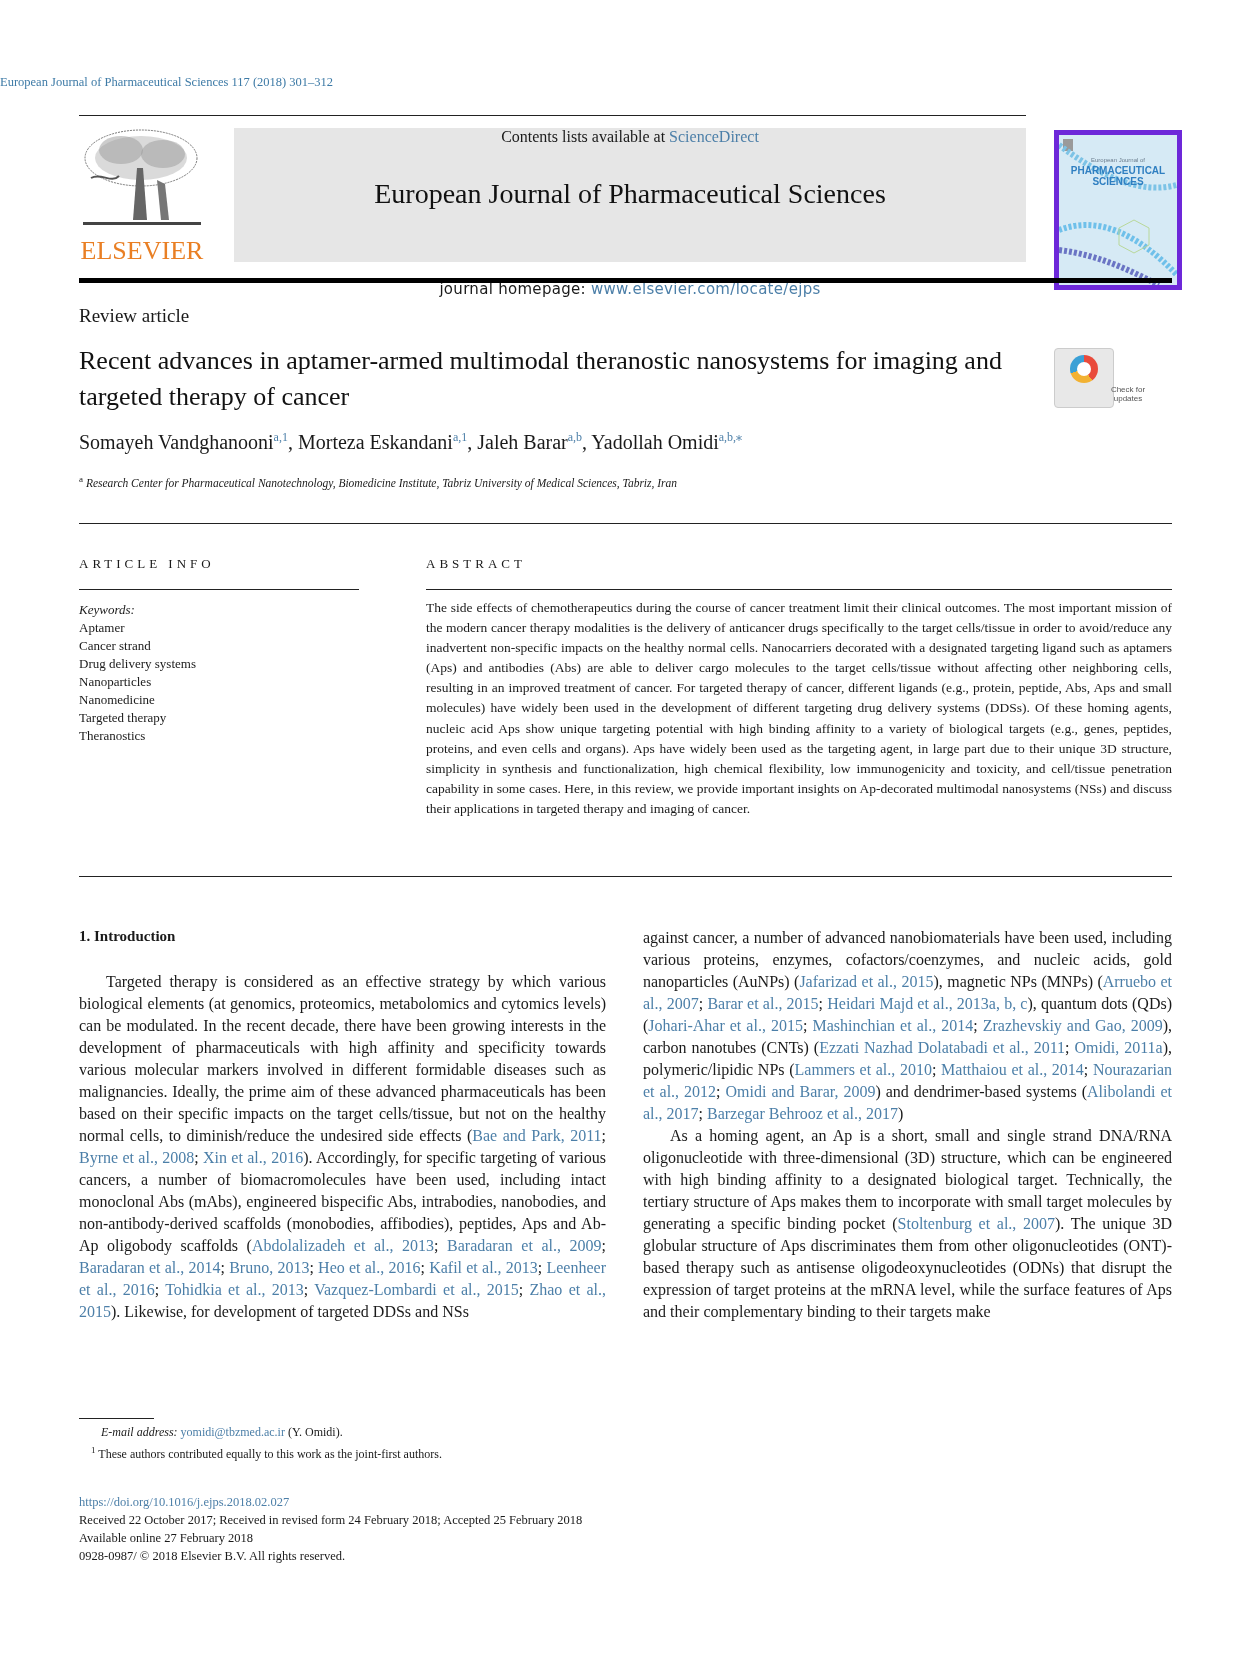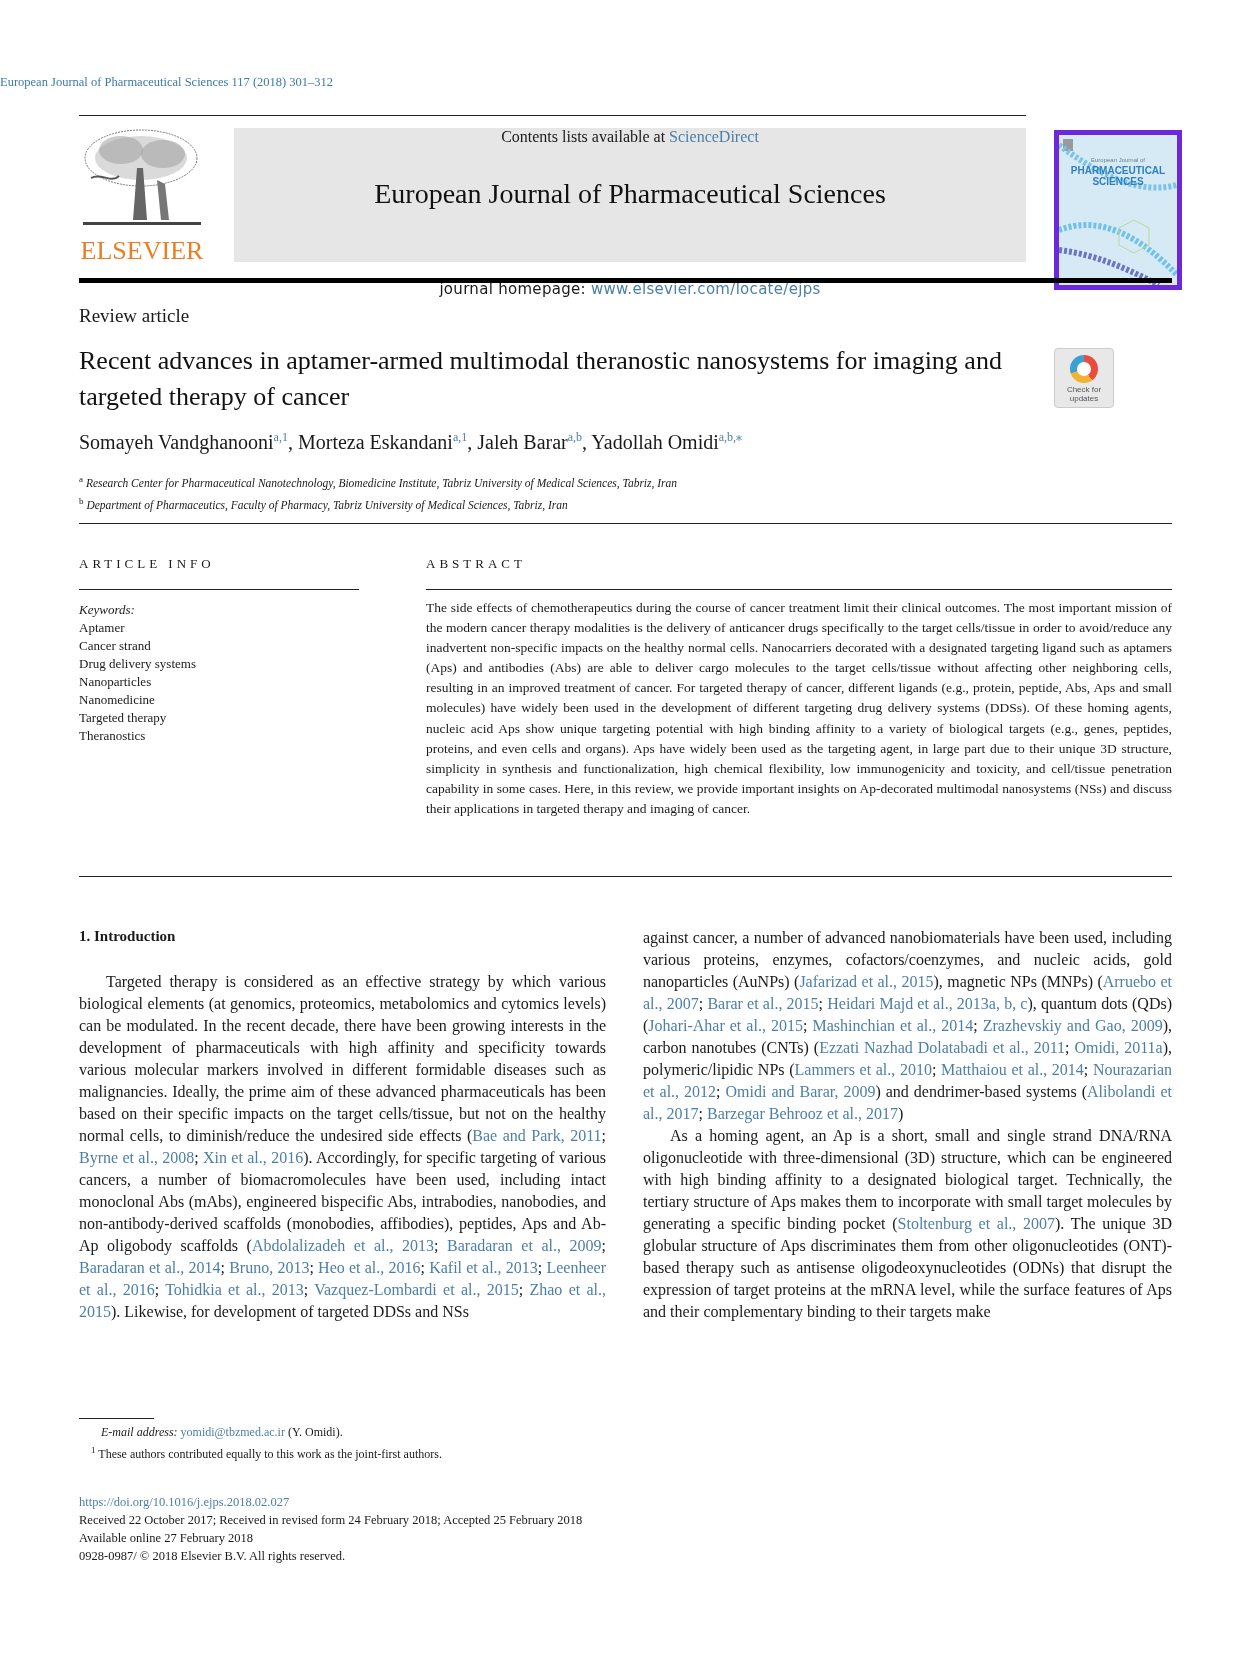--- a/index.html
+++ b/index.html
@@ -23,21 +23,21 @@
   .cover-sub { position: absolute; top: 22px; width: 100%; text-align: center; font-size: 6px; color: #6a7c8d; font-family: "Liberation Sans", sans-serif; }
   .cover-title { position: absolute; top: 30px; width: 100%; text-align: center; font-size: 10px; font-weight: bold; color: #2f7fc1; font-family: "Liberation Sans", sans-serif; line-height: 11px; }
 
   .thick-rule { top: 278px; left: 79px; width: 1093px; height: 5px; background: #000; }
 
   .article-type { top: 305px; left: 79px; font-size: 19px; }
   .paper-title { top: 343px; left: 79px; width: 960px; font-size: 26px; line-height: 36px; color: #111; }
   .check-updates { top: 348px; left: 1054px; width: 58px; height: 58px; border-radius: 4px; background: #e8e8e8; border: 1px solid #ccc; }
   .check-updates .badge { position: absolute; top: 6px; left: 15px; width: 28px; height: 28px; border-radius: 50%; background: conic-gradient(#e94b3c 0 40%, #f2b233 40% 70%, #3aa0d6 70% 100%); }
   .check-updates .badge::after { content: ""; position: absolute; top: 7px; left: 7px; width: 14px; height: 14px; background: #fff; border-radius: 50%; }
-  .check-updates .label { position: absolute; top: 36px; width: 100%; text-align: center; font-size: 8px; line-height: 9px; color: #555; font-family: "Liberation Sans", sans-serif; }
+  .check-updates .label { position: absolute; top: 36px; width: 100%; text-align: center; font-size: 8px; line-height: 9px; color: #555; font-family: "Liberation Sans", sans-serif; padding-left: 44px; }
 
   .authors { top: 430px; left: 79px; font-size: 20px; }
   .authors sup { font-size: 12px; color: #4c7fa8; }
   .affils { top: 470px; left: 79px; font-size: 11.5px; font-style: italic; line-height: 18px; }
   .affils sup { font-style: normal; font-size: 9px; }
 
   .rule-mid { top: 523px; left: 79px; width: 1093px; height: 1px; background: #222; }
 
   .info-head { top: 556px; left: 79px; font-size: 13px; letter-spacing: 4px; }
   .info-rule { top: 589px; left: 79px; width: 280px; height: 1px; background: #222; }
@@ -115,21 +115,20 @@
 
 <div class="abs authors">
   <span>Somayeh Vandghanooni</span><sup>a,1</sup>,
   <span>Morteza Eskandani</span><sup>a,1</sup>,
   <span>Jaleh Barar</span><sup>a,b</sup>,
   <span>Yadollah Omidi</span><sup>a,b,⁎</sup>
 </div>
 
 <div class="abs affils">
   <div><sup>a</sup> <span>Research Center for Pharmaceutical Nanotechnology, Biomedicine Institute, Tabriz University of Medical Sciences, Tabriz, Iran</span></div>
-  <div><sup>b</sup> <span>Department of Pharmaceutics, Faculty of Pharmacy, Tabriz University of Medical Sciences, Tabriz, Iran</span></div>
 </div>
 
 <div class="abs rule-mid"></div>
 
 <div class="abs info-head">ARTICLE INFO</div>
 <div class="abs info-rule"></div>
 <div class="abs keywords">
   <div class="kw-label">Keywords:</div>
   <div>Aptamer</div>
   <div>Cancer strand</div>

